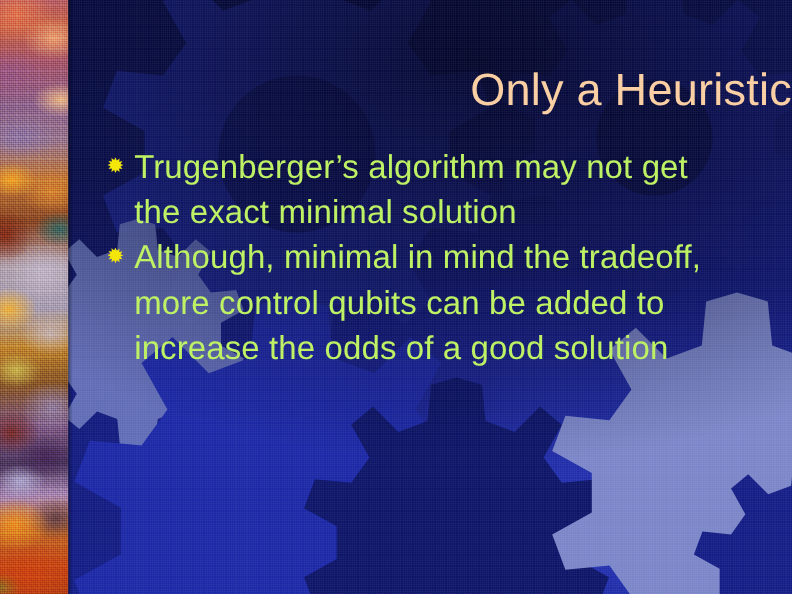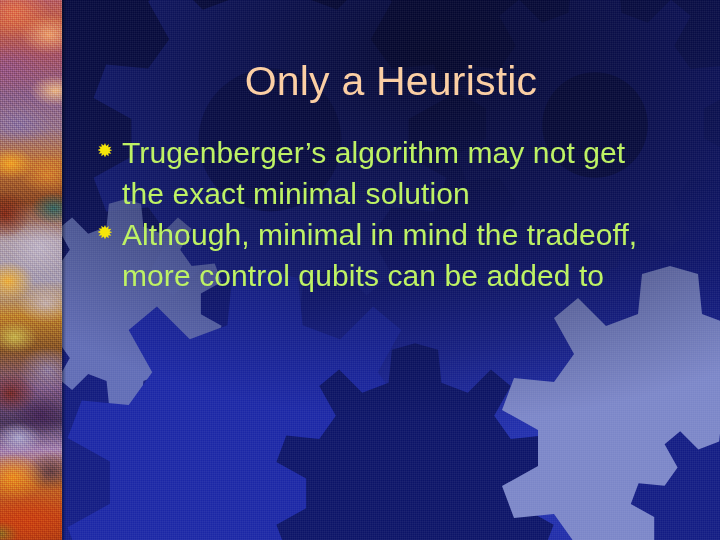--- a/index.html
+++ b/index.html
@@ -100,21 +100,21 @@
     width: 4px; height: 540px;
     background: linear-gradient(90deg, rgba(0,0,0,0.4), rgba(0,0,0,0));
   }
 
   
   .title {
     position: absolute;
     left: 62px;
     top: 58px;
     width: 658px;
-    text-align: center;
+    text-align: right;
     font-size: 41px;
     line-height: 46px;
     color: #fbcfa4;
     letter-spacing: 0.2px;
     white-space: nowrap;
   }
 
   
   .body {
     position: absolute;
@@ -209,17 +209,18 @@
 
     <div class="bullet-row">
       <span class="bullet-mark">
         <svg viewBox="0 0 24 24" width="14" height="14">
           <path fill="#f5e60a" d="M12 0 L14.1 5.0 L18.4 1.8 L17.6 7.1 L22.9 6.3 L19.7 10.6 L24.7 12 L19.7 14.1 L22.9 18.4 L17.6 17.6 L18.4 22.9 L14.1 19.7 L12 24.7 L9.9 19.7 L5.6 22.9 L6.4 17.6 L1.1 18.4 L4.3 14.1 L-0.7 12 L4.3 9.9 L1.1 5.6 L6.4 6.4 L5.6 1.1 L9.9 4.3 Z"></path>
         </svg>
       </span>
       <span class="bullet-text">
         <span class="ln">Although, minimal in mind the tradeoff,</span>
         <span class="ln">more control qubits can be added to</span>
+        <span class="ln">increase the odds of a good solution</span>
       </span>
     </div>
 
   </div>
 </div>
 
 </body></html>

